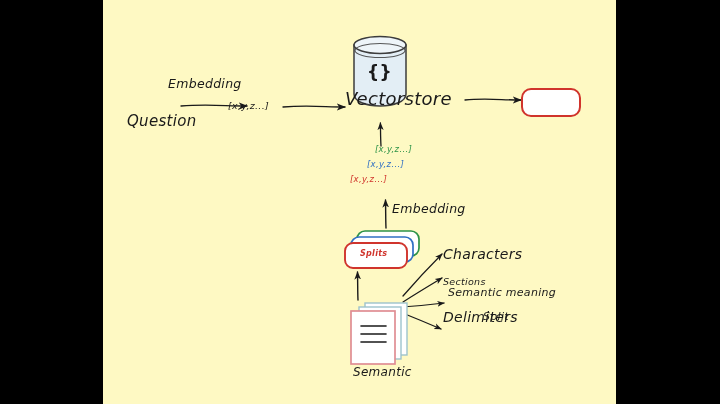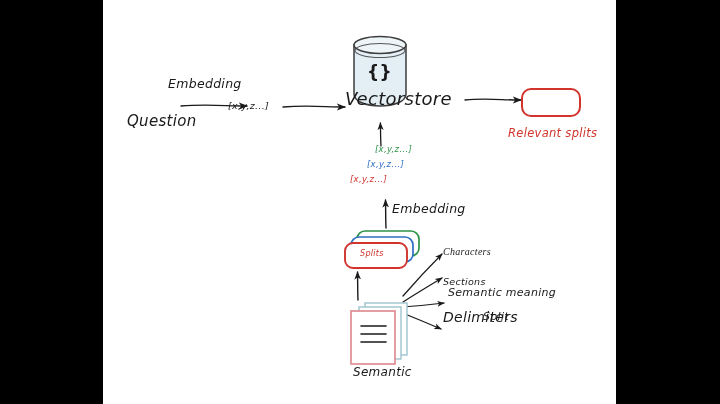--- a/index.html
+++ b/index.html
@@ -1,20 +1,20 @@
 <!DOCTYPE html>
 <html><head>
 <meta charset="utf-8">
 <style>
   html,body{margin:0;padding:0;background:#000;}
   body{width:720px;height:404px;overflow:hidden;
        font-family:"DejaVu Sans",sans-serif;}
   #frame{position:relative;width:720px;height:404px;background:#000;}
   #canvas{position:absolute;left:103px;top:0;width:513px;height:404px;
-          background:#ffffff;overflow:hidden;}
+          background:#fef9c3;overflow:hidden;}
   .bar{position:absolute;top:0;height:404px;background:#000;}
   #bar-left{left:0;width:103px;}
   #bar-right{left:616px;width:104px;}
 
   .lbl{position:absolute;white-space:nowrap;color:#1a1a1a;
        font-family:"DejaVu Sans",sans-serif;letter-spacing:.3px;}
   .hand{font-style:italic;}
   svg{position:absolute;left:0;top:0;width:513px;height:404px;
       overflow:visible;pointer-events:none;}
 </style>
@@ -100,31 +100,30 @@
     <div class="lbl hand" style="left:65px;top:76px;font-size:12.5px;">Embedding</div>
 
     <div class="lbl hand" style="left:24px;top:112px;font-size:15px;font-style:italic;">Question</div>
 
     <div class="lbl hand" style="left:125px;top:100px;font-size:9.5px;">[x,y,z...]</div>
 
     <div class="lbl" style="left:264px;top:62px;font-size:17px;color:#1a1a1a;font-weight:600;">{}</div>
 
     <div class="lbl hand" style="left:242px;top:88px;font-size:18px;">Vectorstore</div>
 
-    <div class="lbl hand" style="left:405px;top:126px;font-size:11.5px;color:#d0342c;">Relevant splits</div>
 
     <div class="lbl hand" style="left:272px;top:144px;font-size:8.5px;color:#2e9348;">[x,y,z...]</div>
     <div class="lbl hand" style="left:264px;top:159px;font-size:8.5px;color:#2f6fc4;">[x,y,z...]</div>
     <div class="lbl hand" style="left:247px;top:174px;font-size:8.5px;color:#d0342c;">[x,y,z...]</div>
 
     <div class="lbl hand" style="left:289px;top:201px;font-size:12.5px;">Embedding</div>
 
-    <div class="lbl hand" style="left:257px;top:249px;font-size:8px;color:#d0342c;">Splits</div>
+    <div class="lbl hand" style="left:257px;top:249px;font-size:8px;color:#d0342c;font-weight:bold;">Splits</div>
 
-    <div class="lbl hand" style="left:340px;top:246px;font-size:10px;font-family:Liberation Serif, serif;">Characters</div>
+    <div class="lbl hand" style="left:340px;top:246px;font-size:14px;">Characters</div>
     <div class="lbl hand" style="left:340px;top:276px;font-size:9.5px;">Sections</div>
     <div class="lbl hand" style="left:345px;top:286px;font-size:11px;">Semantic meaning</div>
     <div class="lbl hand" style="left:340px;top:309px;font-size:14px;">Delimiters</div>
 
     <div class="lbl hand" style="left:380px;top:310px;font-size:11px;">Split</div>
 
     <div class="lbl hand" style="left:250px;top:365px;font-size:12px;">Semantic</div>
 
   </div>
 </div>

